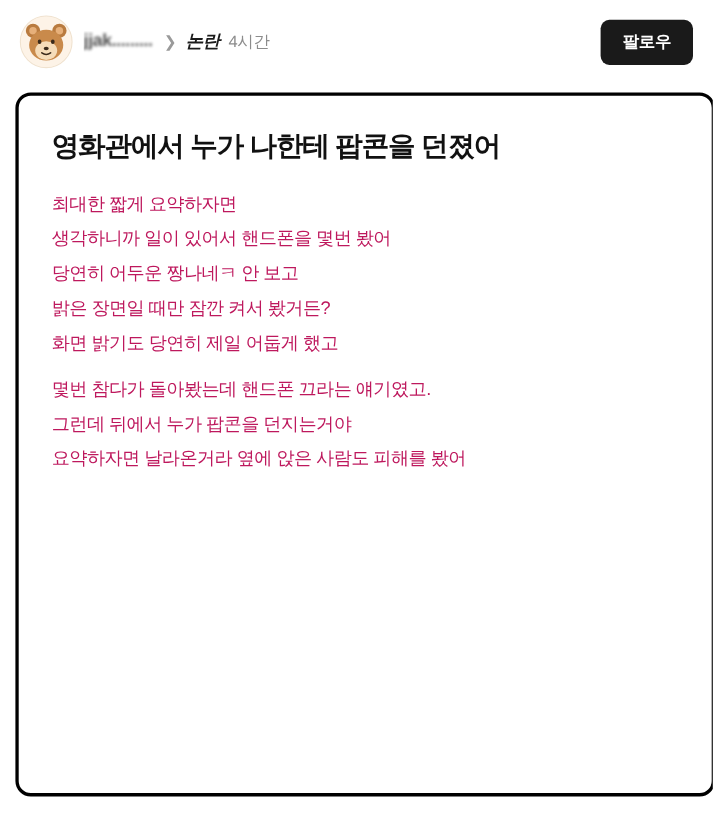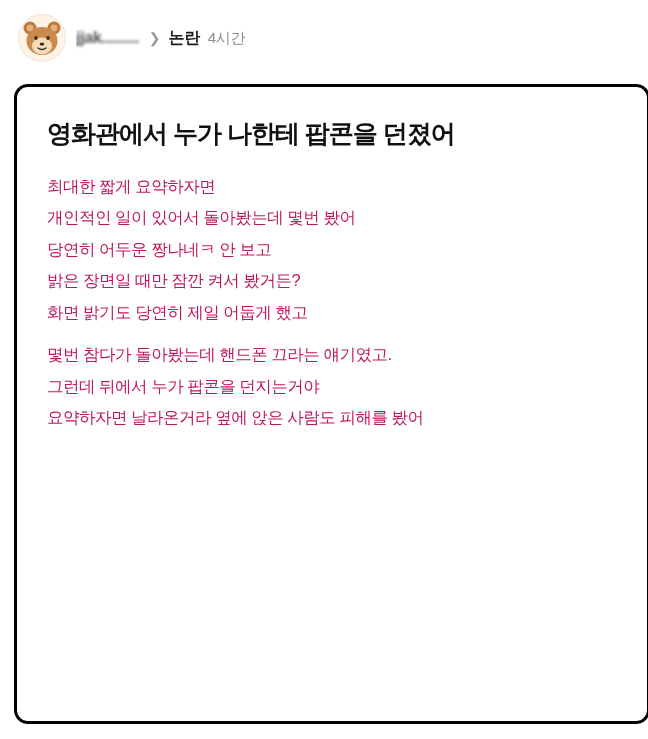--- a/index.html
+++ b/index.html
@@ -73,20 +73,21 @@
     color: #9a9a9a;
     margin: 0 8px 0 10px;
     line-height: 1;
   }
 
   .board-name {
     font-size: 16px;
     font-weight: 700;
     color: #1b1b1b;
     letter-spacing: -0.4px;
+    font-style: italic;
   }
 
   .timestamp {
     font-size: 15px;
     color: #8c8c8c;
     margin-left: 8px;
     letter-spacing: -0.3px;
   }
 
   .follow-btn {
@@ -169,30 +170,31 @@
       </svg>
     </div>
 
     <div class="header-meta">
       <span class="username">jjak.........</span>
       <span class="chevron">❯</span>
       <span class="board-name">논란</span>
       <span class="timestamp">4시간</span>
     </div>
 
+    <button class="follow-btn">팔로우</button>
   </div>
 
   <div class="card">
     <h1 class="post-title">영화관에서 누가 나한테 팝콘을 던졌어</h1>
 
     <div class="post-body">
 
       <div class="para">
         <p class="line">최대한 짧게 요약하자면</p>
-        <p class="line">개인적인 일이 있어서 돌아봤는데 몇번 봤어</p>
+        <p class="line">생각하니까 일이 있어서 핸드폰을 몇번 봤어</p>
         <p class="line">당연히 어두운 짱나네ㅋ 안 보고</p>
         <p class="line">밝은 장면일 때만 잠깐 켜서 봤거든?</p>
         <p class="line">화면 밝기도 당연히 제일 어둡게 했고</p>
       </div>
 
       <div class="para">
         <p class="line">몇번 참다가 돌아봤는데 핸드폰 끄라는 얘기였고.</p>
         <p class="line">그런데 뒤에서 누가 팝콘을 던지는거야</p>
         <p class="line">요약하자면 날라온거라 옆에 앉은 사람도 피해를 봤어</p>
       </div>

